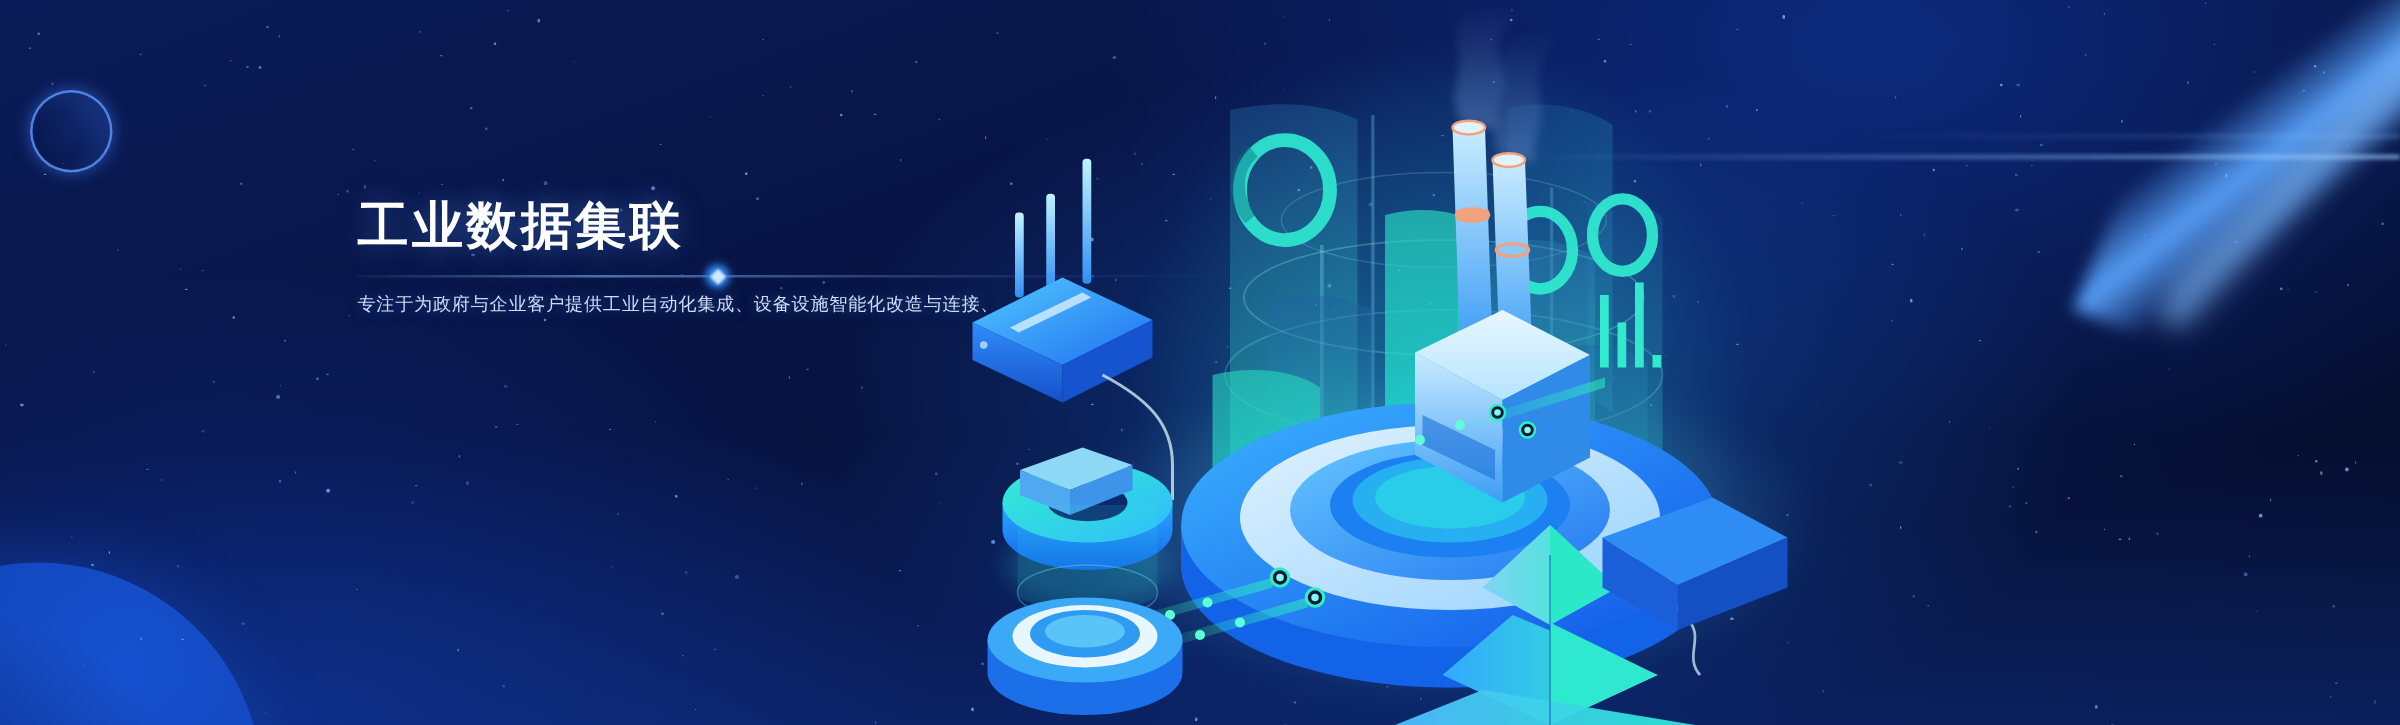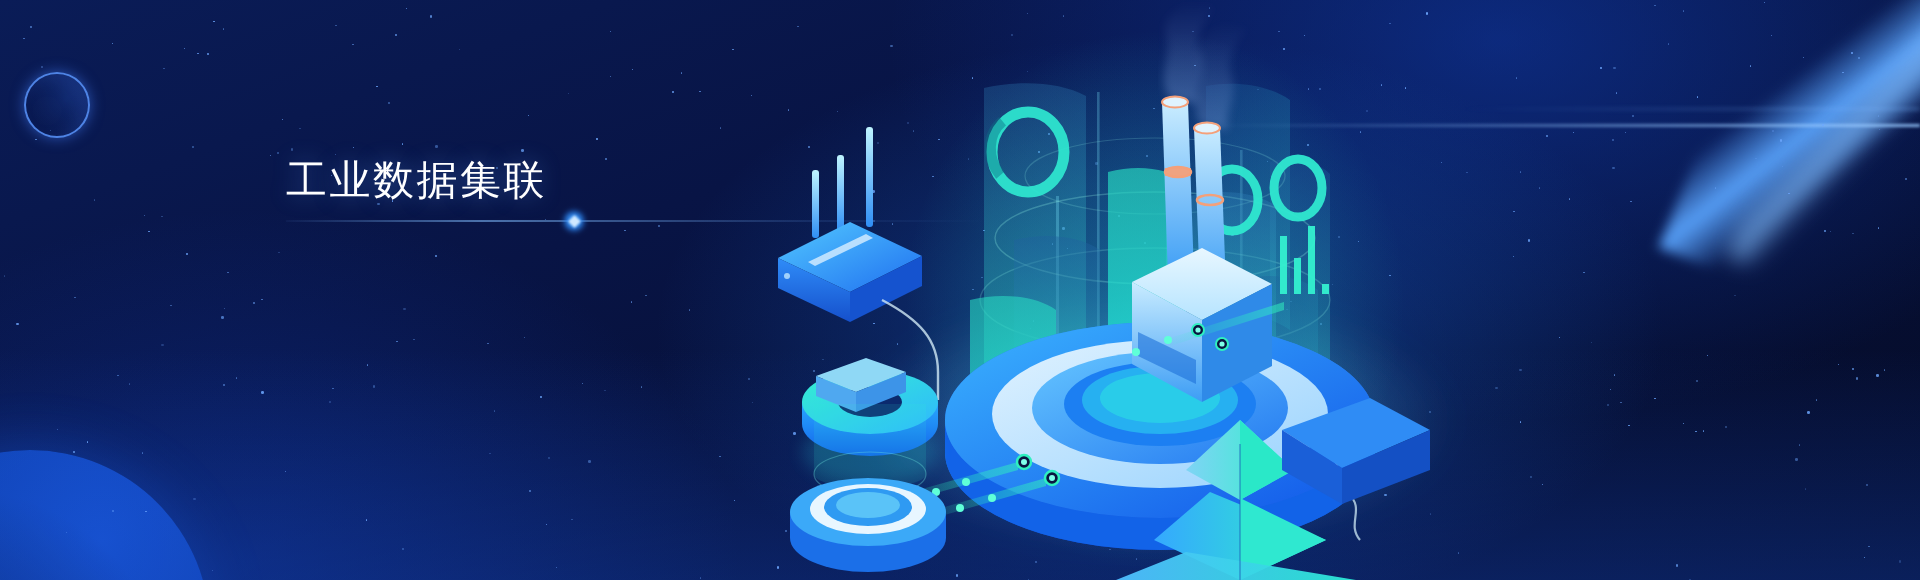--- a/index.html
+++ b/index.html
@@ -55,21 +55,21 @@
     filter:blur(2px);
   }
   .grid-glow{
     position:absolute;left:0;right:0;bottom:0;height:230px;
     background:linear-gradient(to top, rgba(20,70,190,.35), rgba(20,70,190,0));
   }
 
   
   .copy{position:absolute;left:286px;top:154px;width:560px;}
   .headline{
-    color:#ffffff;font-size:41px;line-height:52px;font-weight:400;
+    color:#ffffff;font-size:41px;line-height:52px;font-weight:700;
     letter-spacing:2.5px;text-shadow:0 0 22px rgba(90,160,255,.45);
     white-space:nowrap;
   }
   .divider{
     position:relative;margin:14px 0 10px 0;height:2px;width:700px;
     background:linear-gradient(to right, rgba(110,170,255,.05), rgba(130,190,255,.55) 28%, rgba(110,170,255,.12) 75%, rgba(110,170,255,0));
   }
   .diamond{
     position:absolute;left:276px;top:-11px;width:24px;height:24px;
     background:radial-gradient(circle, #7cc4ff 0%, #2a86f5 38%, rgba(20,90,220,0) 72%);
@@ -422,20 +422,21 @@
       <div class="star" style="left: 548px; top: 457.3px; width: 1.6px; height: 1.6px; opacity: 0.3;"></div>
       <div class="star" style="left: 912.7px; top: 130px; width: 1.6px; height: 1.6px; opacity: 0.4;"></div>
     </div>
 
   <div class="copy">
     <div class="headline">工业数据集联</div>
     <div class="divider">
       <span class="diamond"></span>
       <span class="diamond-core"></span>
     </div>
+    <div class="sub">专注于为政府与企业客户提供工业自动化集成、设备设施智能化改造与连接、</div>
   </div>
 
   <div class="art">
   <svg width="1150" height="580" viewBox="0 0 1150 580" xmlns="http://www.w3.org/2000/svg">
     <defs>
       <linearGradient id="gPanelA" x1="0" y1="0" x2="0" y2="1">
         <stop offset="0" stop-color="#2f7fb8" stop-opacity=".55"></stop>
         <stop offset="1" stop-color="#2fe0c8" stop-opacity=".75"></stop>
       </linearGradient>
       <linearGradient id="gPanelB" x1="0" y1="0" x2="0" y2="1">

